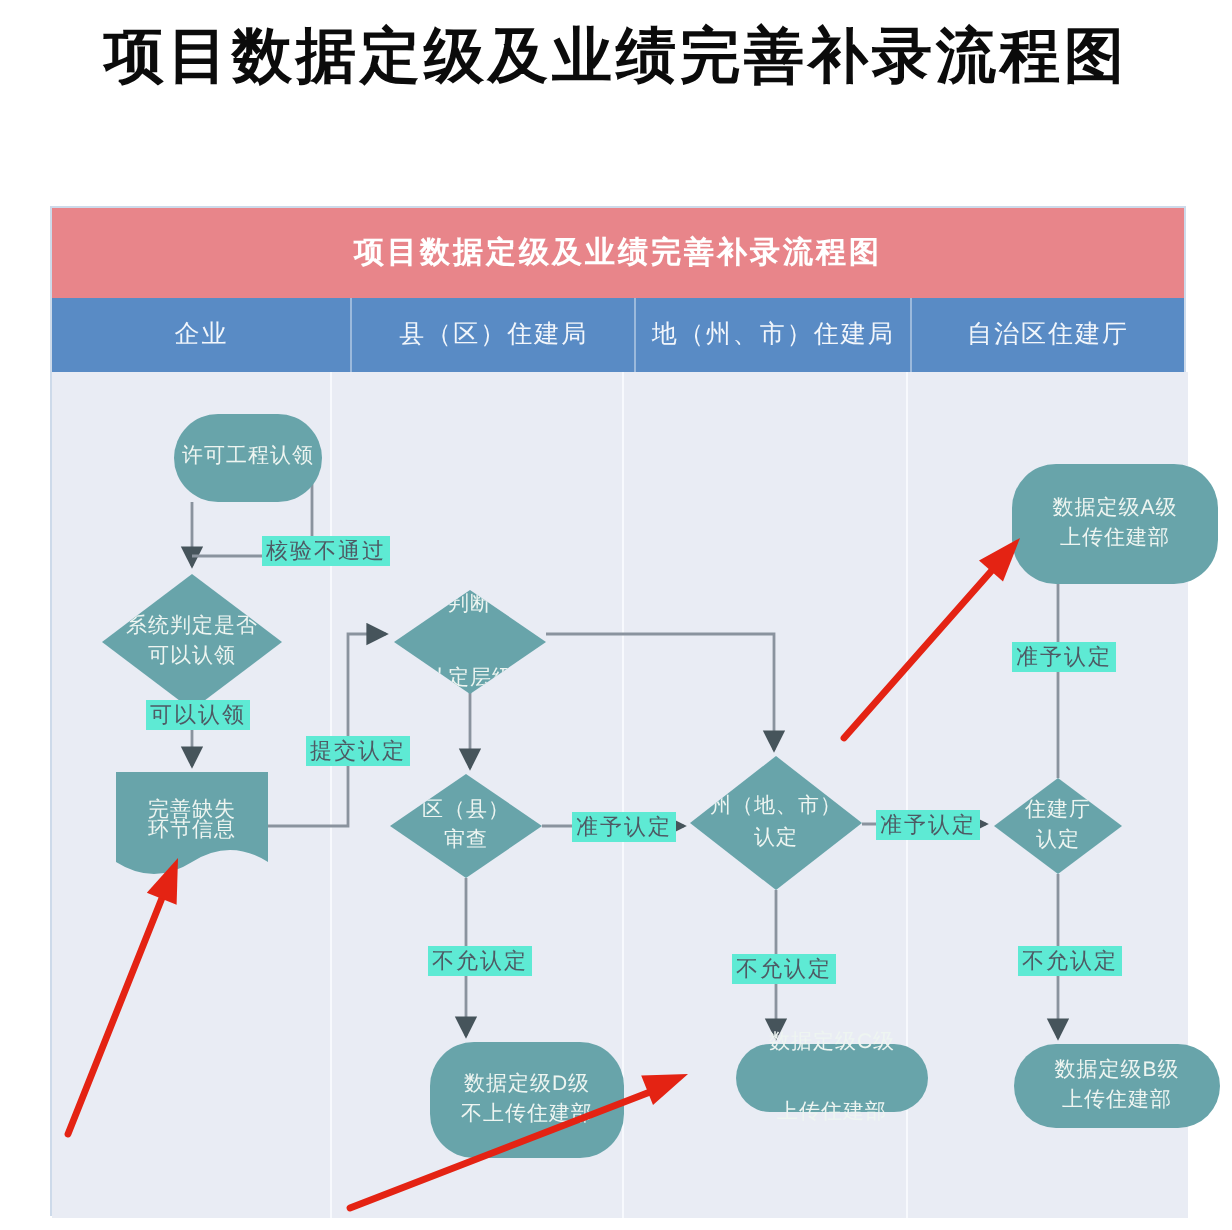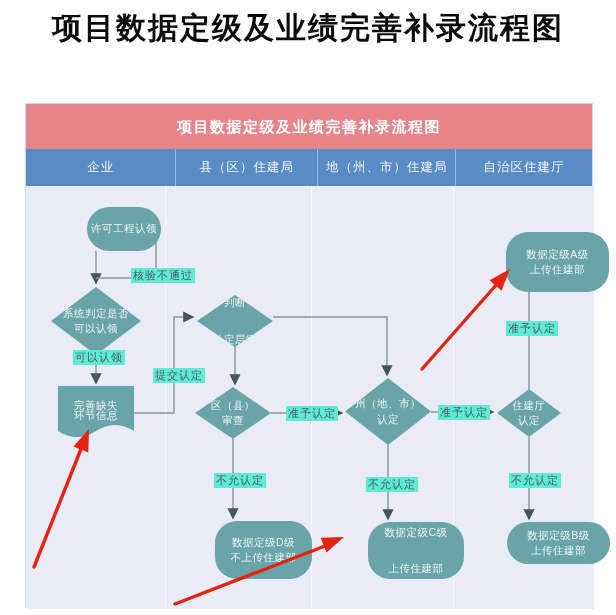--- a/index.html
+++ b/index.html
@@ -135,21 +135,21 @@
       <div class="node stadium" style="left:161px;top:335px;width:97px;height:58px;">
         <span>数据定级D级</span>
         <span>不上传住建部</span>
       </div>
 
       <div class="node diamond" style="left:319px;top:192px;width:86px;height:67px;">
         <span>州（地、市）</span>
         <span>认定</span>
       </div>
 
-      <div class="node stadium" style="left:314px;top:336px;width:96px;height:57px;gap:20px;">
+      <div class="node stadium" style="left:314px;top:336px;width:96px;height:34px;gap:20px;">
         <span>数据定级C级</span>
         <span>上传住建部</span>
       </div>
 
       <div class="node stadium" style="left:452px;top:46px;width:103px;height:60px;">
         <span>数据定级A级</span>
         <span>上传住建部</span>
       </div>
 
       <div class="node diamond" style="left:471px;top:203px;width:64px;height:48px;">

